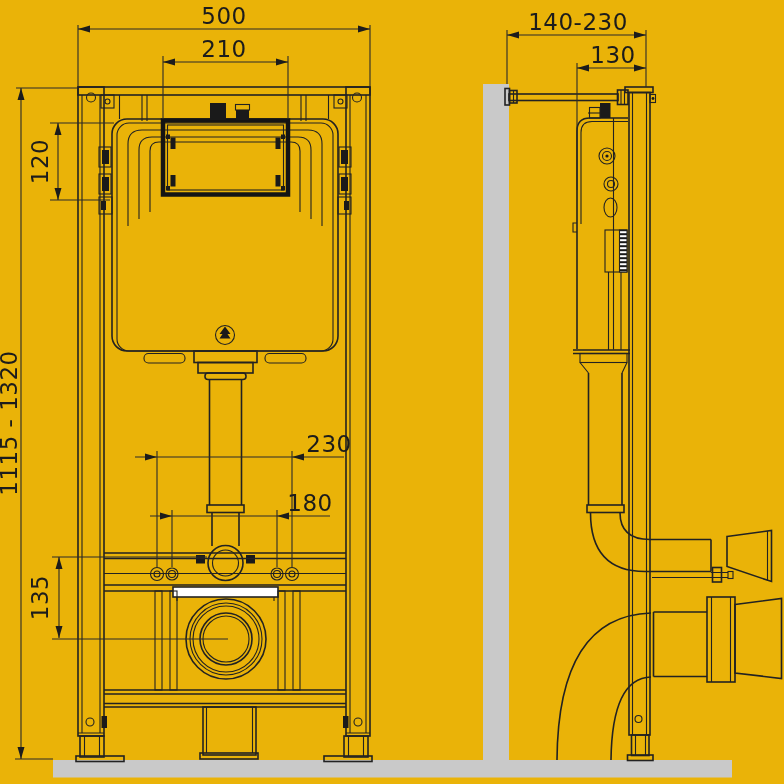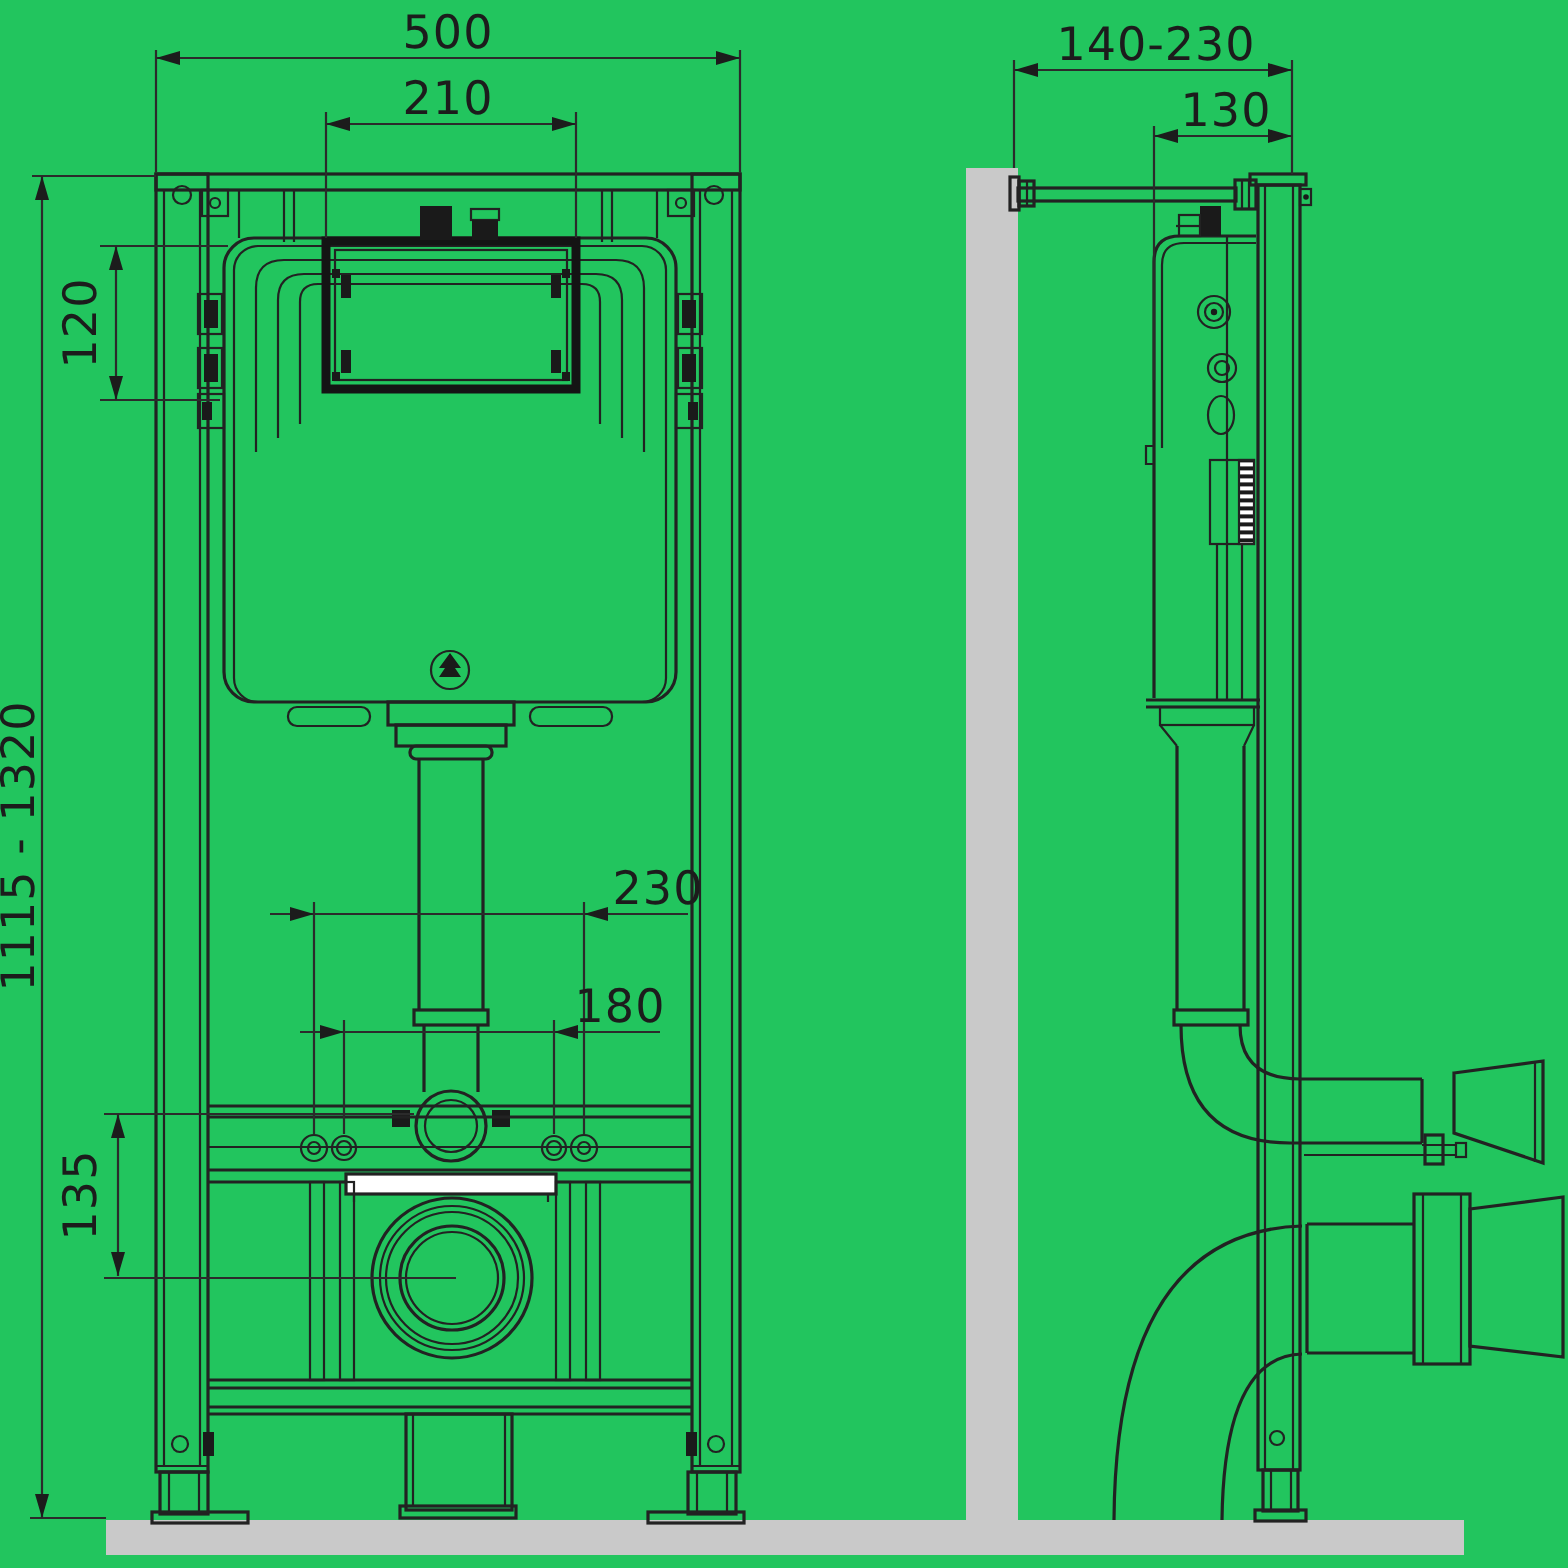--- a/index.html
+++ b/index.html
@@ -1,16 +1,16 @@
 <!DOCTYPE html>
 <html><head>
 <meta charset="utf-8">
 <style>
   html,body{margin:0;padding:0;background:#ffffff;}
-  #stage{position:relative;width:784px;height:784px;background:#22c55e;overflow:hidden;text-align:center;}
+  #stage{position:relative;width:784px;height:784px;background:#eab308;overflow:hidden;text-align:center;}
   svg{display:block;}
   .ln{fill:none;stroke:#222;stroke-width:1.6;stroke-linecap:butt;}
   .lt{fill:none;stroke:#222;stroke-width:1.1;}
   .thk{fill:none;stroke:#141414;stroke-width:4.5;}
   .blk{fill:#1a1a1a;stroke:none;}
   .wht{fill:#ffffff;stroke:#222;stroke-width:1.6;}
   .dim{fill:none;stroke:#2b2b2b;stroke-width:1.1;}
   .arr{fill:#1c1c1c;stroke:none;}
   .dimtxt{font-family:"DejaVu Sans","Liberation Sans",sans-serif;font-size:23px;fill:#1c1c1c;letter-spacing:0.5px;}
 </style>

